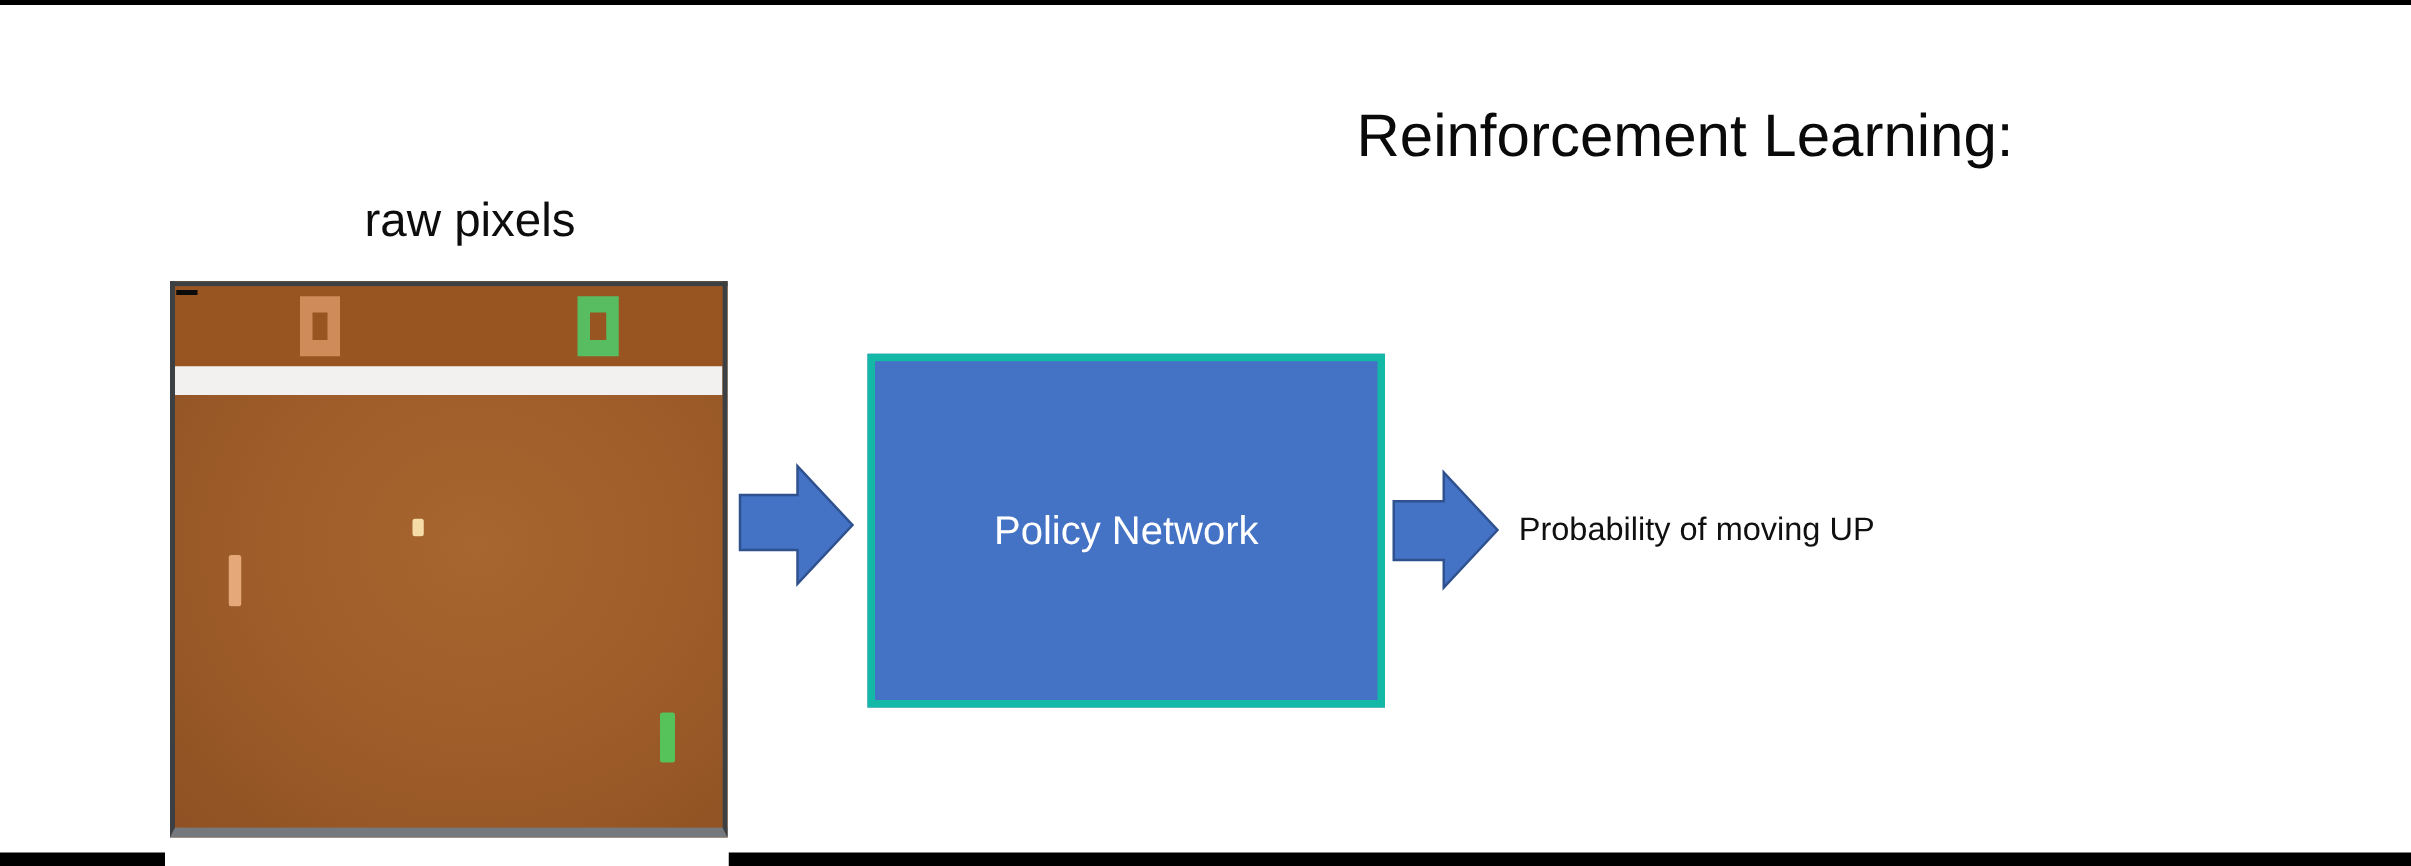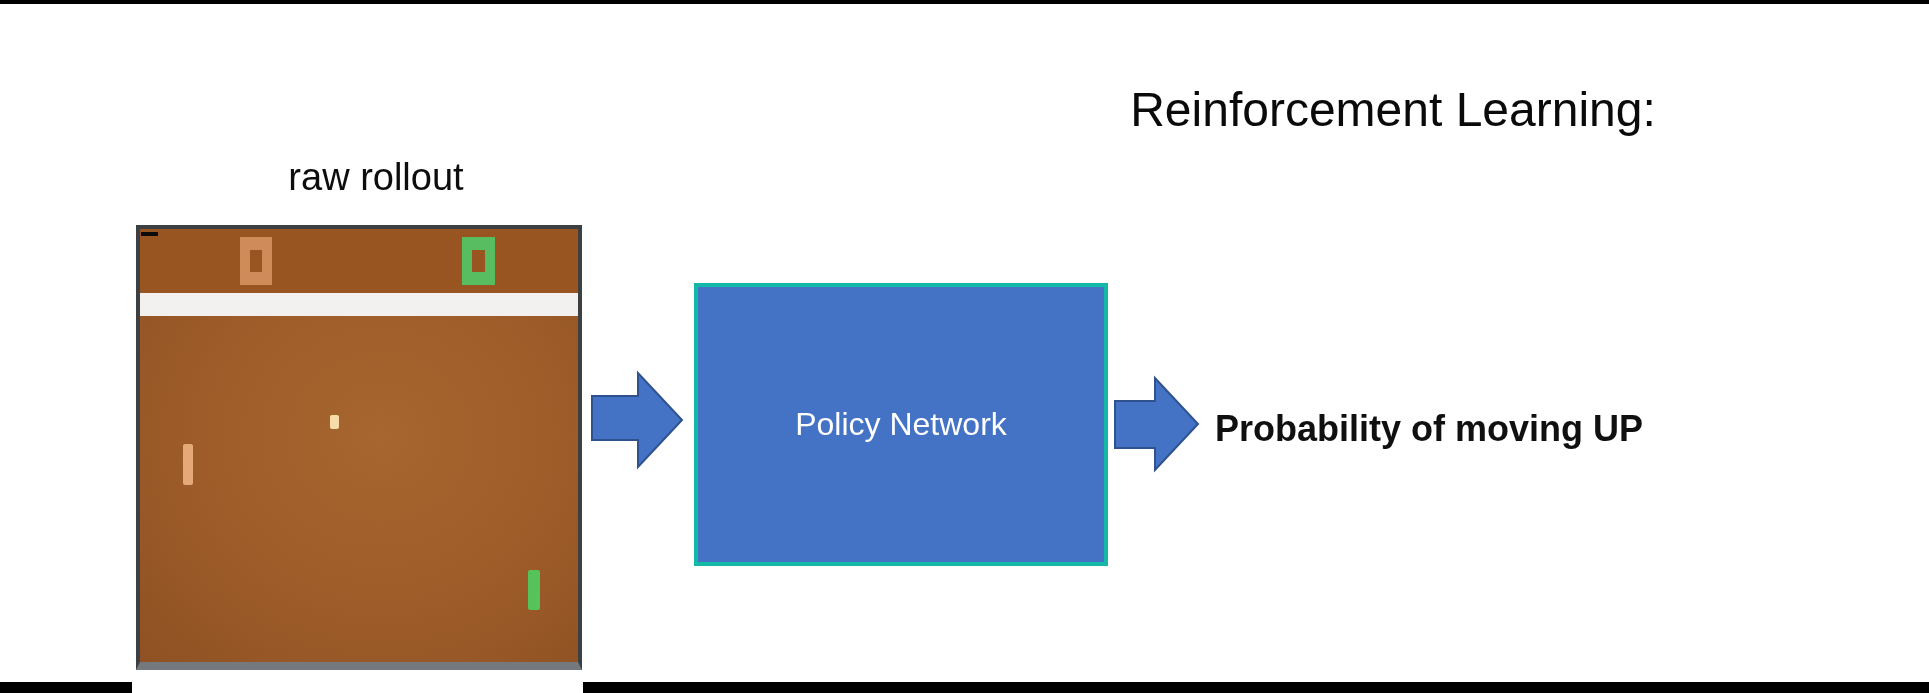--- a/index.html
+++ b/index.html
@@ -12,21 +12,21 @@
   }
   .abs{position:absolute;}
 
   
   .top-bar{left:0;top:0;width:1929px;height:4px;background:#000;}
   .bottom-bar-left{left:0;top:682px;width:132px;height:11px;background:#000;}
   .bottom-bar-right{left:583px;top:682px;width:1346px;height:11px;background:#000;}
 
   
   .title-block{
-    left:857px;top:74px;width:1072px;
+    left:812px;top:74px;width:1072px;
     text-align:center;color:#0a0a0a;
     font-size:48px;line-height:71px;font-weight:400;
   }
   .title-line{white-space:nowrap;}
 
   
   .raw-pixels-label{
     left:155px;top:156px;width:442px;
     text-align:center;font-size:38px;line-height:42px;color:#0d0d0d;
   }
@@ -58,46 +58,46 @@
     background:transparent;
   }
   .ball{position:absolute;left:190px;top:186px;width:9px;height:14px;background:#f6dca9;border-radius:2px;}
   .paddle-left{position:absolute;left:43px;top:215px;width:10px;height:41px;background:#e5a878;border-radius:2px;}
   .paddle-right{position:absolute;left:388px;top:341px;width:12px;height:40px;background:#55c25a;border-radius:2px;}
 
   
   .policy-box{
     left:694px;top:283px;width:414px;height:283px;
     box-sizing:border-box;
-    background:#4472c4;border:4px solid #14b8a6;
+    background:#4472c4;border:6px solid #14b8a6;
     display:flex;align-items:center;justify-content:center;
   }
   .policy-label{color:#ffffff;font-size:32px;font-weight:400;}
 
   
   .arrow-layer{left:0;top:0;width:1929px;height:693px;pointer-events:none;}
 
   
   .output-label{
     left:1215px;top:408px;
-    font-size:36px;font-weight:700;color:#101010;white-space:nowrap;
+    font-size:26px;font-weight:400;color:#101010;white-space:nowrap;
   }
 </style>
 </head>
 <body>
 
 <div class="stage">
 
   <div class="abs top-bar"></div>
 
   <div class="abs title-block">
     <div class="title-line">Reinforcement Learning:</div>
   </div>
 
-  <div class="abs raw-pixels-label">raw rollout</div>
+  <div class="abs raw-pixels-label">raw pixels</div>
 
   <div class="abs game">
     <div class="game-inner">
       <div class="top-band"></div>
       <div class="corner-dash"></div>
       <div class="score-left"></div>
       <div class="score-right"></div>
       <div class="white-band"></div>
       <div class="field"></div>
       <div class="ball"></div>

